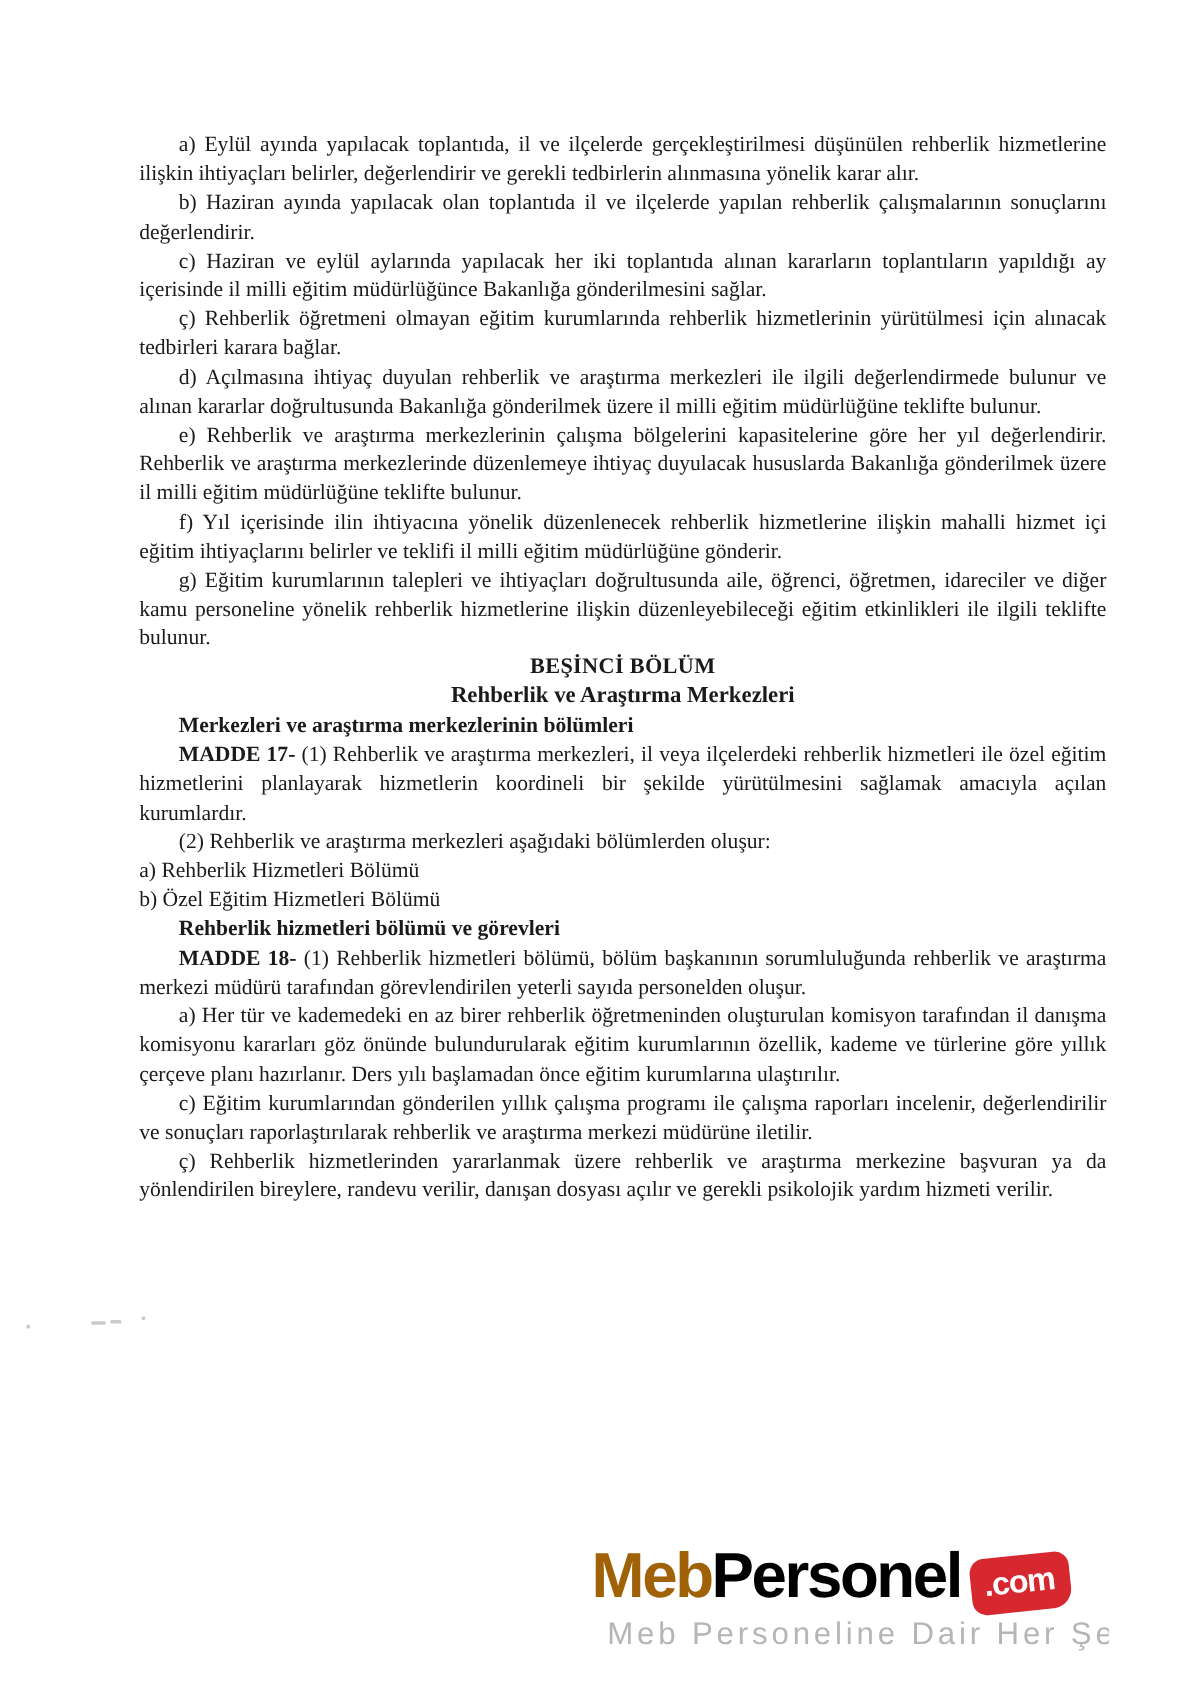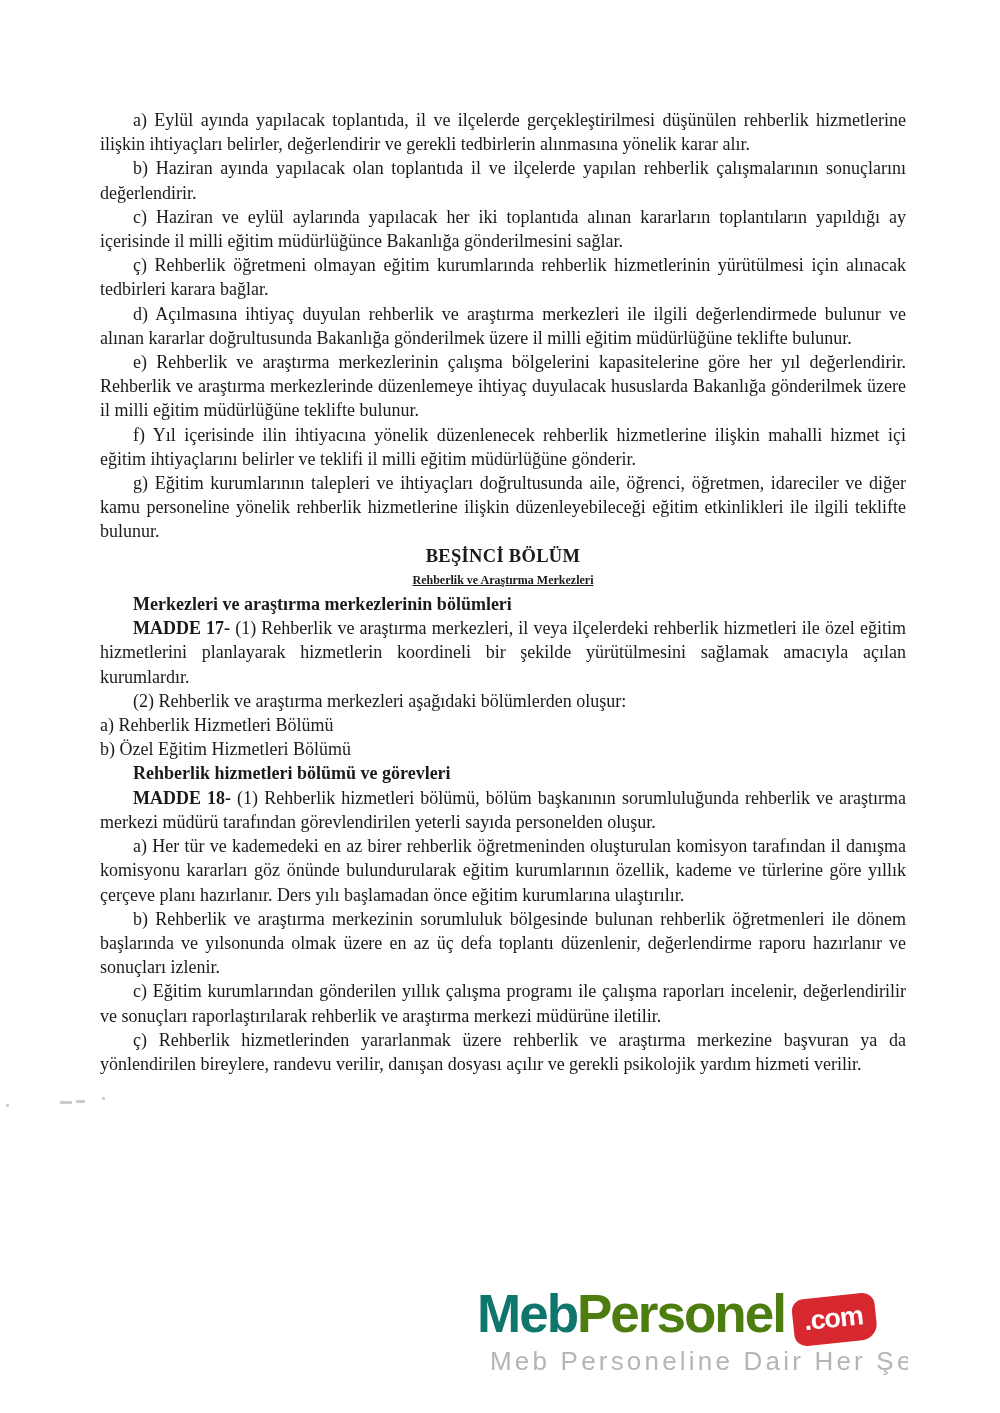--- a/index.html
+++ b/index.html
@@ -4,55 +4,56 @@
 <style>
   html, body { margin: 0; padding: 0; background: #ffffff; }
   .page {
     position: relative;
     width: 908px;
     height: 1413px;
     background: #ffffff;
     overflow: hidden;
     font-family: "Liberation Serif", "DejaVu Serif", serif;
     color: #1c1c1c;
+    margin-left: 16px;
   }
   .doc-text {
     position: absolute;
     left: 100px;
     top: 108px;
     width: 806px;
     font-size: 18px;
     line-height: 24.2px;
     filter: blur(0.24px) contrast(1.02);
   }
   .doc-text p { margin: 0; }
   .para { text-align: justify; text-indent: 33px; }
   .flush { text-align: left; text-indent: 0; }
   .chapter {
     text-align: center; font-weight: bold; font-size: 18.5px;
     margin: 24px 0 10px 0; text-indent: 0; letter-spacing: 0.3px;
   }
   .chapter-sub {
-    text-align: center; font-weight: bold; font-size: 12px;
-    margin: 0 0 6px 0; text-indent: 0; text-decoration: underline;
+    text-align: center; font-weight: bold; font-size: 19px;
+    margin: 0 0 6px 0; text-indent: 0;
   }
   .heading { font-weight: bold; text-indent: 33px; margin-top: 14px; }
   .lead { font-weight: bold; }
 
   
   .logo {
     position: absolute;
     left: 477px;
     top: 1287px;
     font-family: "Liberation Sans", "DejaVu Sans", sans-serif;
   }
   .logo-row { display: flex; align-items: flex-start; }
   .brand { font-size: 53px; font-weight: 700; line-height: 1.0; letter-spacing: -2px; }
-  .brand-red { color: #0f766e; }
-  .brand-dark { color: #4d7c0f; }
+  .brand-red { color: #a16207; }
+  .brand-dark { color: #000000; }
   .badge {
     margin-left: 8px;
     margin-top: 9px;
     background: #d7282f;
     color: #ffffff;
     font-size: 27px;
     font-weight: 700;
     line-height: 1;
     padding: 9px 13px 11px 11px;
     border-radius: 12px 12px 16px 12px;
@@ -95,21 +96,20 @@
       <p class="chapter">BEŞİNCİ BÖLÜM</p>
       <p class="chapter-sub">Rehberlik ve Araştırma Merkezleri</p>
       <p class="heading">Merkezleri ve araştırma merkezlerinin bölümleri</p>
       <p class="para"><span class="lead">MADDE 17-</span> (1) Rehberlik ve araştırma merkezleri, il veya ilçelerdeki rehberlik hizmetleri ile özel eğitim hizmetlerini planlayarak hizmetlerin koordineli bir şekilde yürütülmesini sağlamak amacıyla açılan kurumlardır.</p>
       <p class="para">(2) Rehberlik ve araştırma merkezleri aşağıdaki bölümlerden oluşur:</p>
       <p class="para flush">a) Rehberlik Hizmetleri Bölümü</p>
       <p class="para flush">b) Özel Eğitim Hizmetleri Bölümü</p>
       <p class="heading">Rehberlik hizmetleri bölümü ve görevleri</p>
       <p class="para"><span class="lead">MADDE 18-</span> (1) Rehberlik hizmetleri bölümü, bölüm başkanının sorumluluğunda rehberlik ve araştırma merkezi müdürü tarafından görevlendirilen yeterli sayıda personelden oluşur.</p>
       <p class="para">a) Her tür ve kademedeki en az birer rehberlik öğretmeninden oluşturulan komisyon tarafından il danışma komisyonu kararları göz önünde bulundurularak eğitim kurumlarının özellik, kademe ve türlerine göre yıllık çerçeve planı hazırlanır. Ders yılı başlamadan önce eğitim kurumlarına ulaştırılır.</p>
-      <p class="para">b) Rehberlik ve araştırma merkezinin sorumluluk bölgesinde bulunan rehberlik öğretmenleri ile dönem başlarında ve yılsonunda olmak üzere en az üç defa toplantı düzenlenir, değerlendirme raporu hazırlanır ve sonuçları izlenir.</p>
       <p class="para">c) Eğitim kurumlarından gönderilen yıllık çalışma programı ile çalışma raporları incelenir, değerlendirilir ve sonuçları raporlaştırılarak rehberlik ve araştırma merkezi müdürüne iletilir.</p>
       <p class="para">ç) Rehberlik hizmetlerinden yararlanmak üzere rehberlik ve araştırma merkezine başvuran ya da yönlendirilen bireylere, randevu verilir, danışan dosyası açılır ve gerekli psikolojik yardım hizmeti verilir.</p>
     </div>
 
   <div class="logo">
     <div class="logo-row">
       <span class="brand brand-red">Meb</span>
         <span class="brand brand-dark">Personel</span>
       <span class="badge">.com</span>
     </div>

